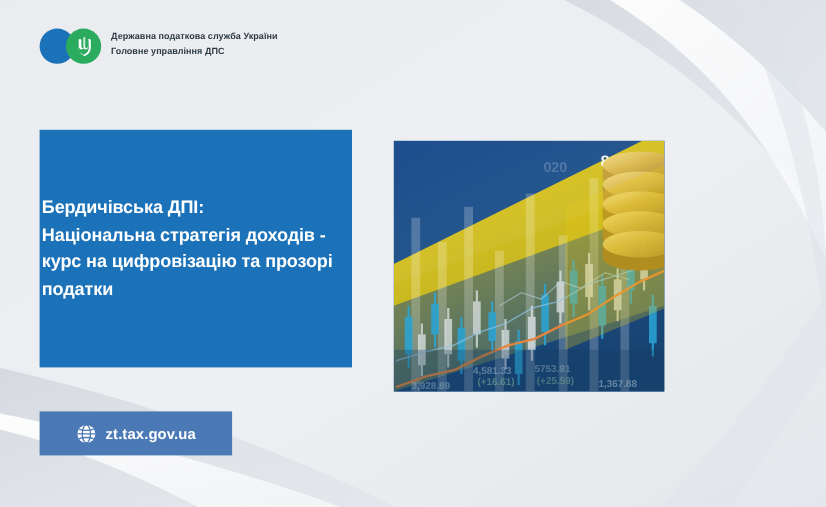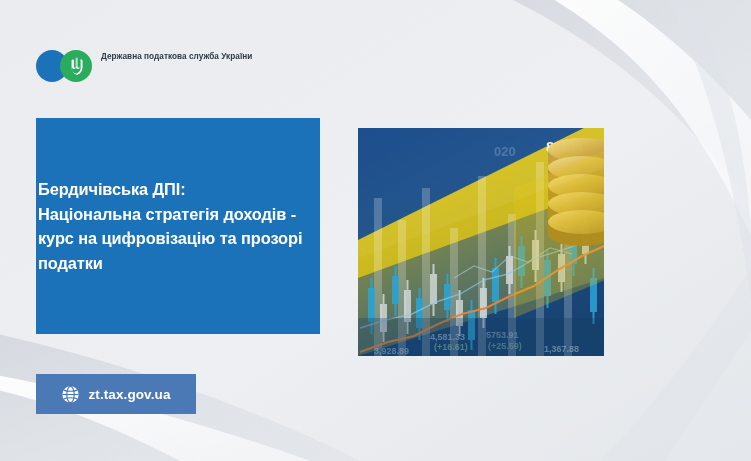--- a/index.html
+++ b/index.html
@@ -28,21 +28,21 @@
     inset: 0;
     width: 751px;
     height: 461px;
     pointer-events: none;
   }
 
   
   .logo-block {
     position: absolute;
     left: 36px;
-    top: 50px;
+    top: 26px;
     display: flex;
     align-items: flex-start;
     gap: 9px;
   }
   .logo-marks {
     position: relative;
     width: 56px;
     height: 32px;
     flex: none;
   }
@@ -114,21 +114,21 @@
     overflow: hidden;
     background: #1d4e86;
   }
   .photo svg { display: block; }
 
   
   .url-badge {
     position: absolute;
     left: 36px;
     top: 374px;
-    width: 160px;
+    width: 175px;
     height: 40px;
     background: #4a79b5;
     display: flex;
     align-items: center;
     justify-content: center;
     gap: 8px;
   }
   .url-badge .globe { display: block; flex: none; }
   .url-text {
     color: #ffffff;
@@ -177,20 +177,21 @@
     <div class="logo-marks">
       <div class="logo-circle blue"></div>
       <div class="logo-circle green">
         <svg width="17" height="21" viewBox="0 0 17 21">
           <path fill="#ffffff" d="M8.5 1.2c0.55 0 0.95 0.45 0.95 1.0v8.1c0 0.9 0.55 1.45 1.25 1.45 0.75 0 1.3-0.6 1.3-1.6V5.0c0-0.9 0.5-1.5 1.25-1.5 0.8 0 1.3 0.6 1.3 1.55v6.0c0 4.0-2.2 6.6-5.25 7.8l-0.3 0.12-0.3-0.12C5.65 17.65 3.45 15.05 3.45 11.05v-6.0C3.45 4.1 3.95 3.5 4.75 3.5 5.5 3.5 6 4.1 6 5.0v5.15c0 1.0 0.55 1.6 1.3 1.6 0.7 0 1.25-0.55 1.25-1.45V2.2c0-0.55 0.4-1.0 0.95-1.0 z M8.5 2.35 c-0.18 0-0.25 0.05-0.25 0.2v7.85c0 1.5-1.0 2.5-2.25 2.5-1.3 0-2.2-1.05-2.2-2.6V5.0c0-0.3-0.1-0.45-0.3-0.45-0.2 0-0.3 0.15-0.3 0.45v6.05c0 3.35 1.75 5.5 4.3 6.55l0.5 0.2 0.5-0.2c2.55-1.05 4.3-3.2 4.3-6.55V5.0c0-0.3-0.1-0.45-0.3-0.45-0.2 0-0.3 0.15-0.3 0.45v5.3c0 1.55-0.9 2.6-2.2 2.6-1.25 0-2.25-1.0-2.25-2.5V2.55c0-0.15-0.07-0.2-0.25-0.2 z"></path>
         </svg>
       </div>
     </div>
     <div class="logo-text">
       <div class="logo-line primary">Державна податкова служба України</div>
+      <div class="logo-line">Головне управління ДПС</div>
     </div>
   </div>
 
   <div class="title-panel">
     <div class="title-text">Бердичівська ДПІ:
 Національна стратегія доходів -
 курс на цифровізацію та прозорі
 податки</div>
   </div>
 

